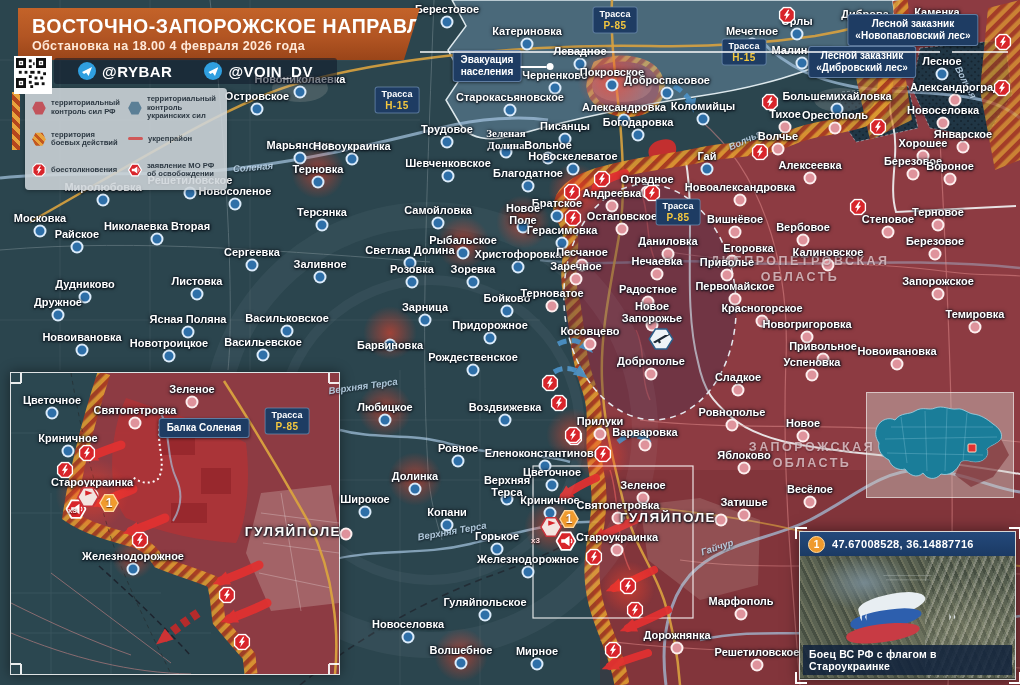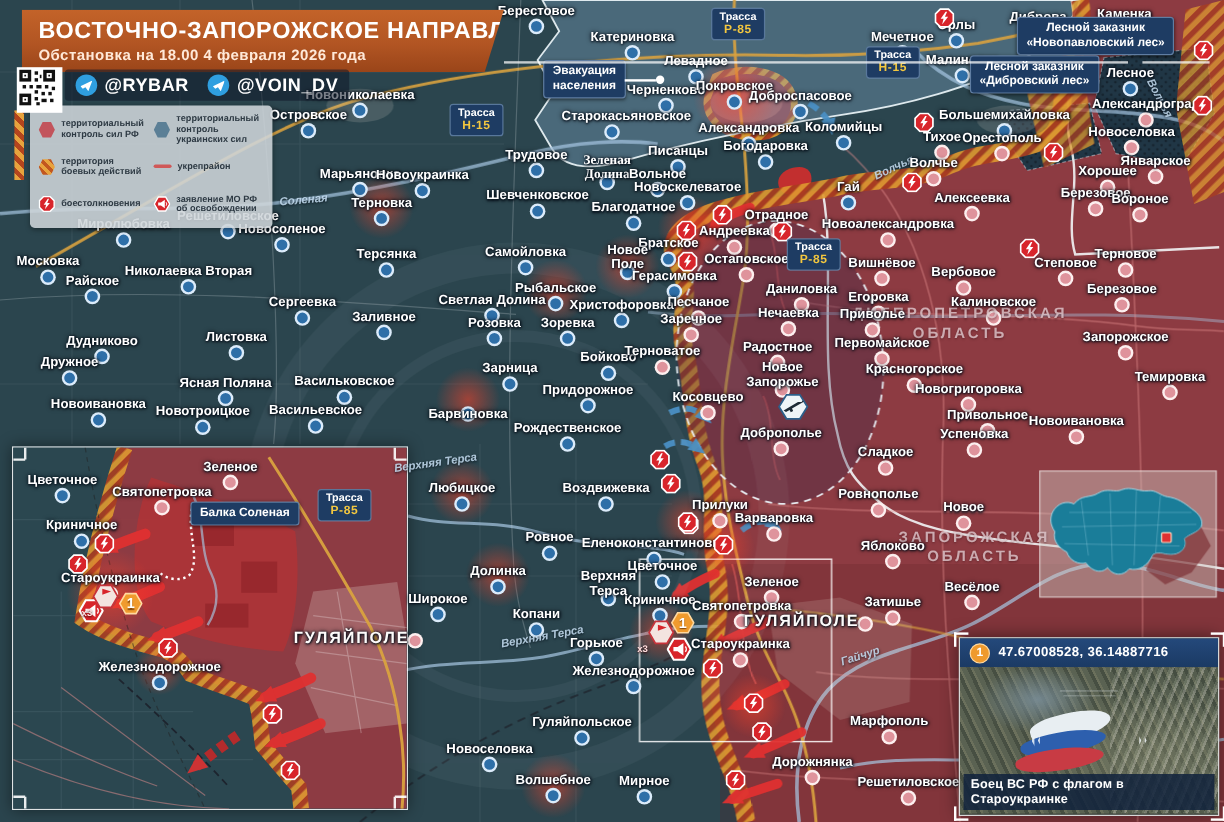--- a/index.html
+++ b/index.html
@@ -9,22 +9,22 @@
 
   
   #banner{position:absolute;left:18px;top:8px;width:402px;z-index:30;
     background:linear-gradient(180deg,#c36329 0%,#b25523 55%,#9a4519 100%);
     clip-path:polygon(0 0,100% 0,96% 100%,0 100%);
     box-shadow:0 2px 6px rgba(0,0,0,.4);}
   #banner .t{padding:7px 14px 1px;font-size:19.5px;font-weight:bold;color:#fff;letter-spacing:.6px;white-space:nowrap;}
   #banner .s{padding:0 14px 7px;font-size:12.5px;font-weight:bold;color:#ffe9d8;letter-spacing:.4px;}
   .topline{position:absolute;top:51px;height:2px;background:rgba(250,250,250,.75);z-index:29;}
   #qr{position:absolute;left:14px;top:56px;width:34px;height:34px;background:#fff;z-index:30;padding:2px;}
-  #handles{position:absolute;left:54px;top:58px;display:flex;gap:16px;align-items:center;z-index:30;
-    background:rgba(14,24,40,.55);border-radius:3px;padding:4px 9px;}
+  #handles{position:absolute;left:54px;top:58px;display:flex;gap:32px;align-items:center;z-index:30;
+    background:rgba(14,24,40,.55);border-radius:3px;padding:4px 24px;}
   .handle{display:flex;align-items:center;gap:6px;}
   .tg{width:18px;height:18px;border-radius:50%;background:#2f9fe0;position:relative;}
   .tg i{position:absolute;left:4px;top:5px;width:10px;height:9px;background:#fff;
     clip-path:polygon(0 55%,100% 0,66% 100%,42% 64%,20% 78%);}
   .handle span{color:#fff;font-weight:bold;font-size:15px;letter-spacing:.5px;}
 
   
   #legendbar{position:absolute;left:12px;top:92px;width:8px;height:58px;z-index:28;
     background:repeating-linear-gradient(45deg,#e8a33d 0 4px,#b5451d 4px 8px);}
   #legend{position:absolute;left:25px;top:88px;width:188px;z-index:28;background:rgba(206,213,218,.88);
@@ -444,21 +444,21 @@
       <div class="town" style="left: 527px; top: 32px;">Катериновка</div>
       <div class="marker ua" style="left: 527px; top: 44px;"></div>
       <div class="town" style="left: 580px; top: 52px;">Левадное</div>
       <div class="marker ua" style="left: 580px; top: 64px;"></div>
       <div class="town" style="left: 555px; top: 76px;">Черненково</div>
       <div class="marker ua" style="left: 555px; top: 88px;"></div>
       <div class="town" style="left: 612px; top: 73px;">Покровское</div>
       <div class="marker ua" style="left: 612px; top: 85px;"></div>
       <div class="town" style="left: 667px; top: 81px;">Доброспасовое</div>
       <div class="marker ua" style="left: 667px; top: 93px;"></div>
-      <div class="town" style="left: 510px; top: 98px; margin-left: 12px;">Старокасьяновское</div>
+      <div class="town" style="left: 510px; top: 98px;">Старокасьяновское</div>
       <div class="marker ua" style="left: 510px; top: 110px;"></div>
       <div class="town" style="left: 624px; top: 108px;">Александровка</div>
       <div class="marker ua" style="left: 624px; top: 120px;"></div>
       <div class="town" style="left: 703px; top: 107px;">Коломийцы</div>
       <div class="marker ua" style="left: 703px; top: 119px;"></div>
       <div class="town" style="left: 565px; top: 127px;">Писанцы</div>
       <div class="marker ua" style="left: 565px; top: 139px;"></div>
       <div class="town" style="left: 638px; top: 123px;">Богодаровка</div>
       <div class="marker ua" style="left: 638px; top: 135px;"></div>
       <div class="town two" style="width: 60px; left: 506px; top: 140px; font-family: Liberation Serif, serif;">Зеленая Долина</div>
@@ -626,21 +626,21 @@
       <div class="town" style="left: 803px; top: 228px;">Вербовое</div>
       <div class="marker rf" style="left: 803px; top: 240px;"></div>
       <div class="town" style="left: 888px; top: 220px;">Степовое</div>
       <div class="marker rf" style="left: 888px; top: 232px;"></div>
       <div class="town" style="left: 938px; top: 213px;">Терновое</div>
       <div class="marker rf" style="left: 938px; top: 225px;"></div>
       <div class="town" style="left: 935px; top: 242px;">Березовое</div>
       <div class="marker rf" style="left: 935px; top: 254px;"></div>
       <div class="town" style="left: 828px; top: 253px;">Калиновское</div>
       <div class="marker rf" style="left: 828px; top: 265px;"></div>
-      <div class="town" style="left: 732px; top: 249px;">Егоровка</div>
+      <div class="town" style="left: 732px; top: 249px; padding-left: 33px;">Егоровка</div>
       <div class="marker rf" style="left: 732px; top: 261px;"></div>
       <div class="town" style="left: 727px; top: 263px;">Приволье</div>
       <div class="marker rf" style="left: 727px; top: 275px;"></div>
       <div class="town" style="left: 938px; top: 282px;">Запорожское</div>
       <div class="marker rf" style="left: 938px; top: 294px;"></div>
       <div class="town" style="left: 735px; top: 287px;">Первомайское</div>
       <div class="marker rf" style="left: 735px; top: 299px;"></div>
       <div class="town" style="left: 762px; top: 309px;">Красногорское</div>
       <div class="marker rf" style="left: 762px; top: 321px;"></div>
       <div class="town" style="left: 975px; top: 315px;">Темировка</div>

